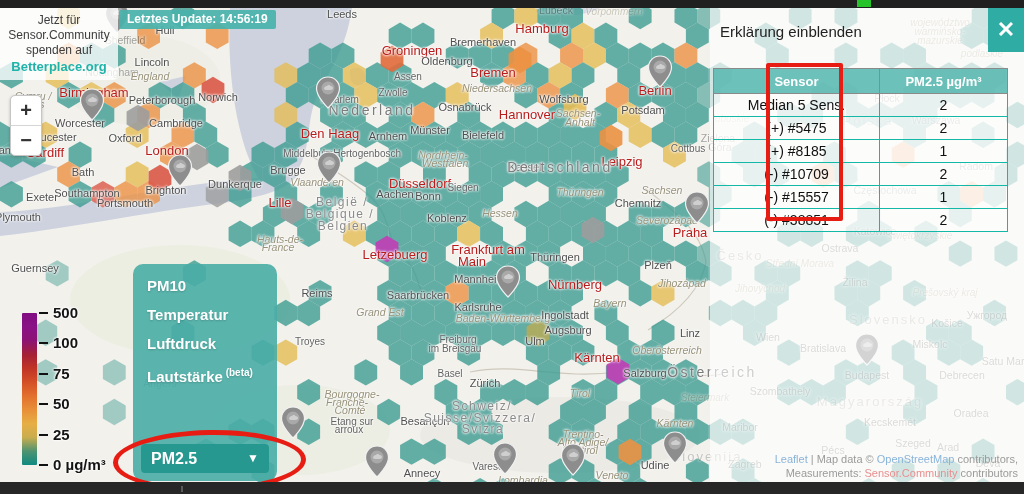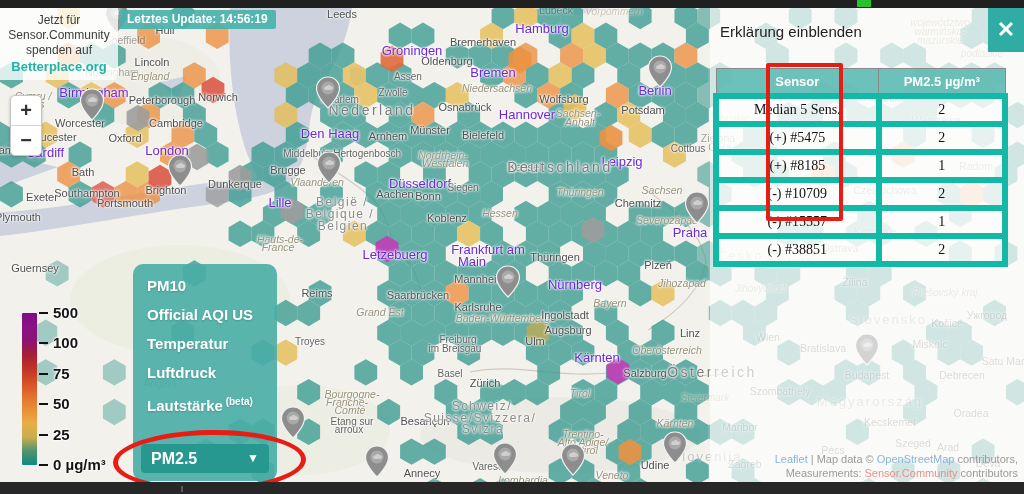--- a/index.html
+++ b/index.html
@@ -6,21 +6,21 @@
     font-family:"Liberation Sans",sans-serif;background:#f2f1ec;}
   #app{position:relative;width:1024px;height:494px;overflow:hidden;}
 
   
   #map-svg{position:absolute;left:0;top:0;width:1024px;height:494px;z-index:1;}
   #labels{position:absolute;left:0;top:0;width:1024px;height:494px;z-index:2;pointer-events:none;}
   #pins-svg{position:absolute;left:0;top:0;width:1024px;height:494px;z-index:3;pointer-events:none;}
 
   .lbl{position:absolute;transform:translate(-50%,-50%);white-space:nowrap;color:#4f4f4f;
     font-size:11px;text-shadow:0 0 3px #fff,0 0 3px #fff,0 0 2px #fff;}
-  .lbl.cb{font-size:13px;color:#6d28d9;}
+  .lbl.cb{font-size:13px;color:#b91c1c;}
   .lbl.cs{font-size:10px;color:#636363;}
   .lbl.cf{font-size:10.5px;opacity:.5;}
   .lbl.r{font-style:italic;color:#98927a;font-size:10.5px;}
   .lbl.rf{font-style:italic;color:#9a947c;font-size:10px;opacity:.45;}
   .lbl.C{font-size:14px;color:#7b7b7b;letter-spacing:2.5px;}
   .lbl.C2{font-size:12px;color:#8a8a8a;letter-spacing:1.5px;}
   .lbl.Cf{font-size:13px;color:#828282;letter-spacing:2px;opacity:.4;}
 
   
   #topbar{position:absolute;left:0;top:0;width:1024px;height:8px;background:#202020;z-index:30;}
@@ -70,21 +70,21 @@
   #panel{position:absolute;left:710px;top:8px;width:314px;height:486px;z-index:10;
     background:rgba(255,255,255,.62);}
   #panel-title{position:absolute;left:10px;top:15px;font-size:15px;color:#222;cursor:pointer;}
   #close-btn{position:absolute;right:0;top:0;width:36px;height:44px;background:#2fada5;
     color:#fff;font-size:22px;font-weight:bold;display:flex;align-items:center;
     justify-content:center;cursor:pointer;}
   #sensor-table{position:absolute;left:3px;top:60px;width:295px;border-collapse:collapse;
     font-size:14px;color:#101010;text-align:center;border:1px solid #777;}
   #sensor-table th{background:rgba(96,188,180,.92);color:#fff;font-weight:bold;font-size:13px;
     height:22px;border:1px solid #8a8a8a;}
-  #sensor-table td{background:rgba(255,255,255,.45);height:20px;border:6px solid #14b8a6;font-family:Liberation Serif, serif;}
+  #sensor-table td{background:rgba(255,255,255,.45);height:20px;border:1px solid #14b8a6;}
   #sensor-table .col1{width:167px;}
   #sensor-table .col2{width:128px;}
 
   
   #red-rect{position:absolute;left:766px;top:63px;width:69px;height:150px;z-index:20;
     border:4px solid #e71d13;border-radius:2px;}
   #red-ellipse{position:absolute;left:113px;top:430px;width:183px;height:52px;z-index:20;
     border:5px solid #e71d13;border-radius:50%;transform:rotate(-1deg);}
 
   
@@ -822,21 +822,20 @@
         <div class="legend-tick" style="top: 152px;">
           <span class="tickdash"></span>
           <span class="ticklab">0 µg/m³</span>
         </div>
       </div>
   </div>
 
   <div id="menu">
     <div id="menu-items">
         <div class="menu-item"><span>PM10</span></div>
-        <div class="menu-item"><span>Official AQI US</span></div>
         <div class="menu-item"><span>Temperatur</span></div>
         <div class="menu-item"><span>Luftdruck</span></div>
         <div class="menu-item"><span>Lautstärke</span><sup> (beta)</sup></div>
       </div>
     <div id="pm-selected">
       <span>PM2.5</span>
       <span id="pm-arrow">▼</span>
     </div>
   </div>
 

